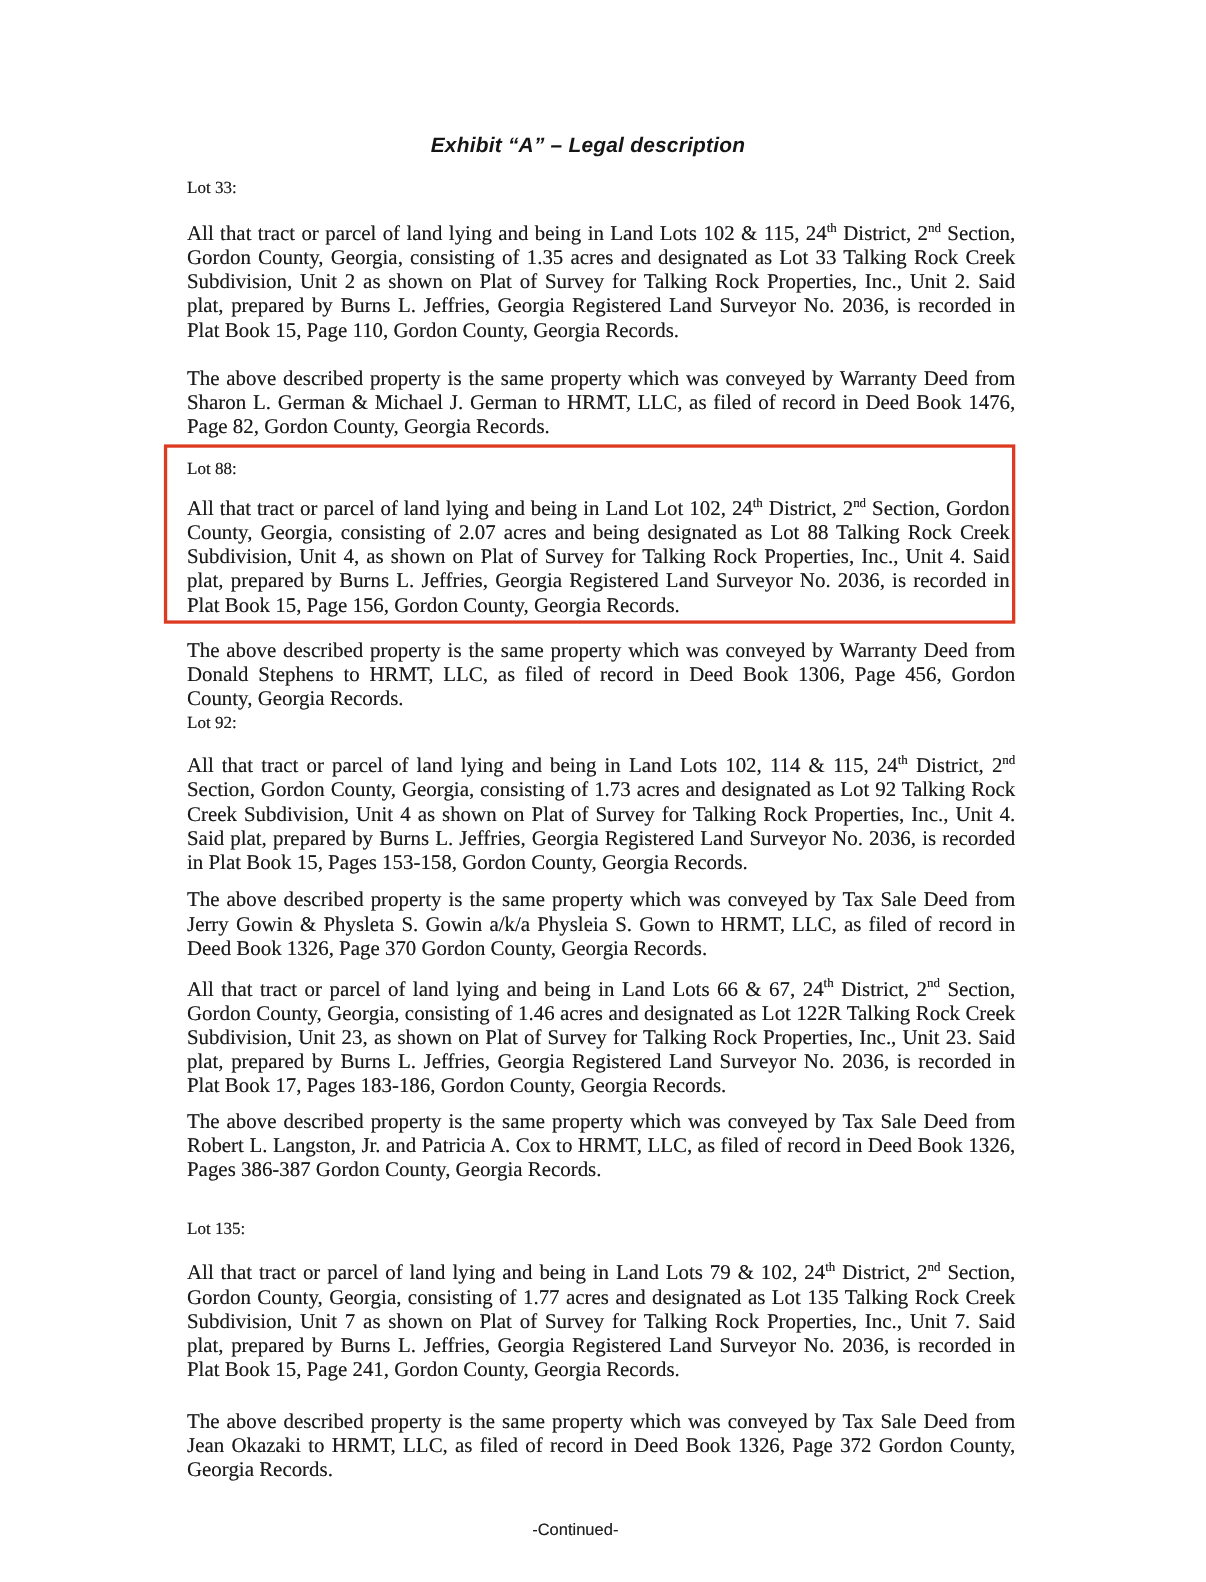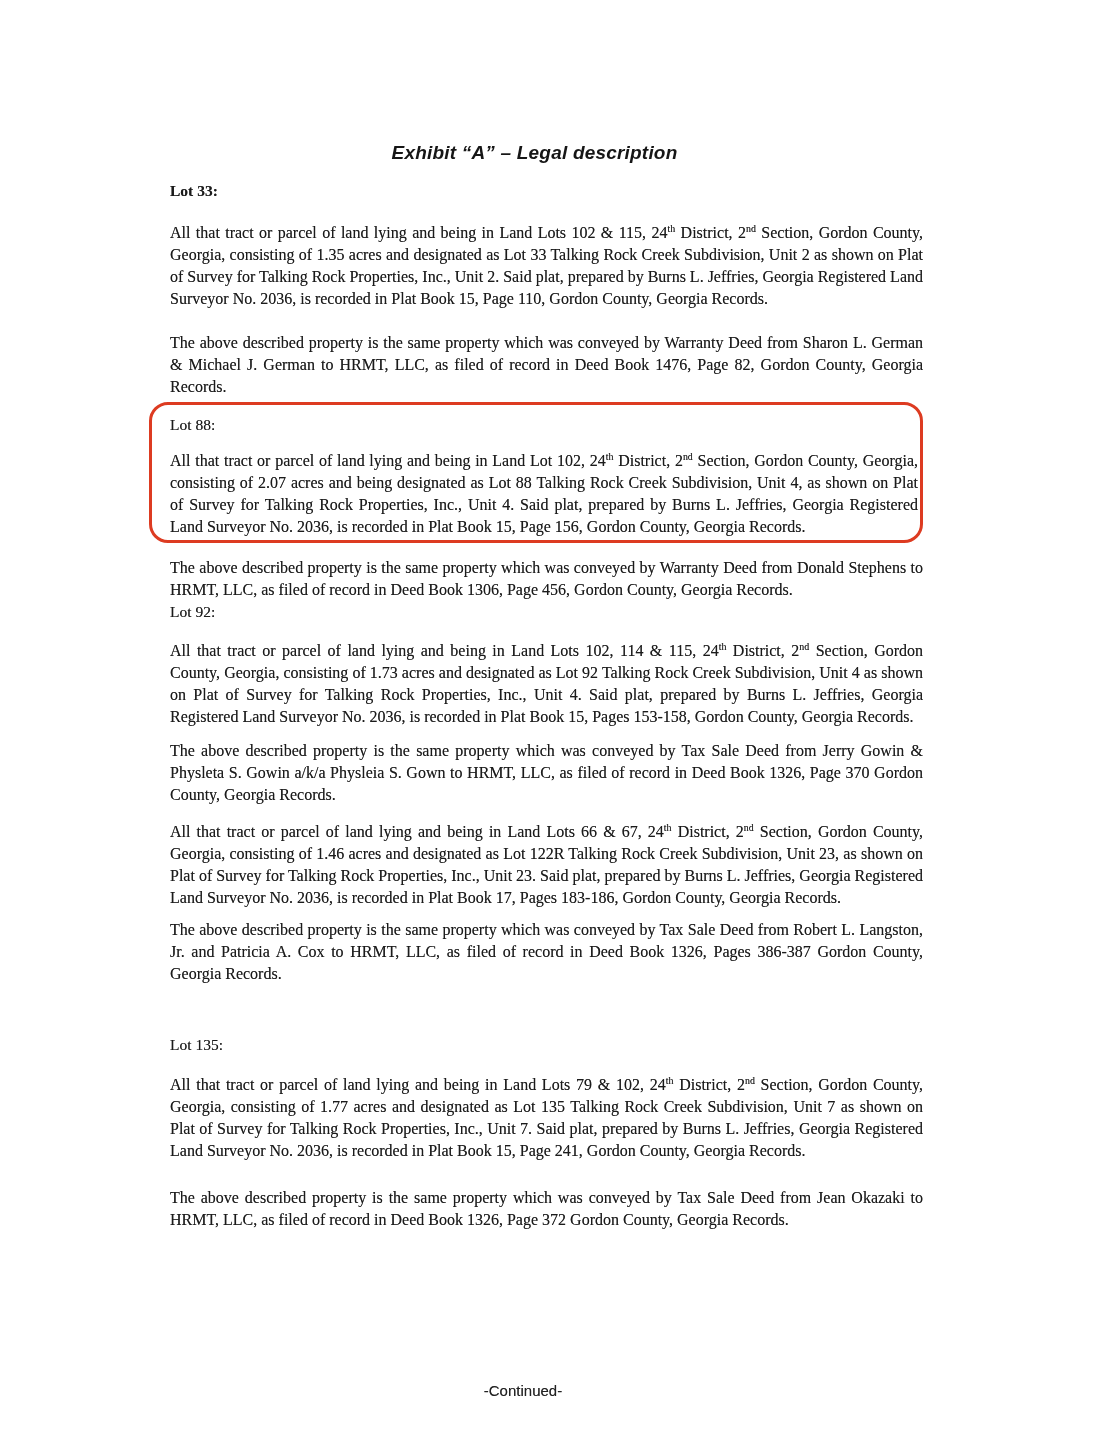--- a/index.html
+++ b/index.html
@@ -12,42 +12,42 @@
     width: 1096px;
     height: 1438px;
     background: #ffffff;
     overflow: hidden;
     font-family: "Liberation Serif", serif;
     color: #1b1b1b;
   }
   .content {
     position: absolute;
     left: 170px;
-    top: 140px;
+    top: 120px;
     width: 753px;
   }
   .doc-title {
     font-family: "Liberation Sans", sans-serif;
     font-style: italic;
     font-weight: bold;
     font-size: 19px;
     line-height: 26px;
     text-align: center;
     margin: 0 0 0 -24px;
     color: #161616;
     letter-spacing: 0.2px;
   }
   .lot-label {
     font-size: 15.5px;
     line-height: 22px;
     margin: 0;
     text-shadow: 0 0 0.5px rgba(20,20,20,0.55);
   }
   .prose {
-    font-size: 16px;
+    font-size: 19px;
     line-height: 22px;
     text-align: justify;
     margin: 0;
     text-shadow: 0 0 0.5px rgba(20,20,20,0.55);
   }
   .prose sup {
     font-size: 62%;
     line-height: 0;
     vertical-align: super;
   }
@@ -62,48 +62,48 @@
     top: 1382px;
     width: 1096px;
     text-align: center;
     transform: translateX(-25px);
     font-family: "Liberation Sans", sans-serif;
     font-size: 15px;
     color: #222222;
     text-shadow: 0 0 0.4px rgba(20,20,20,0.5);
   }
   
-  .mt-label33   { margin-top: 14px; font-weight: bold; }
+  .mt-label33   { margin-top: 14px; }
   .mt-desc33    { margin-top: 20px; }
   .mt-conv33    { margin-top: 22px; }
   .mt-desc88    { margin-top: 14px; }
   .mt-conv88    { margin-top: 14px; }
   .mt-label92   { }
   .mt-desc92    { margin-top: 17px; }
   .mt-conv92    { margin-top: 12px; }
   .mt-label122r { margin-top: 21px; }
   .mt-desc122r  { margin-top: 15px; }
   .mt-conv122r  { margin-top: 10px; }
-  .mt-label135  { margin-top: 49px; }
+  .mt-label135  { margin-top: 32px; }
   .mt-desc135   { margin-top: 18px; }
   .mt-conv135   { margin-top: 25px; }
 </style>
 </head>
 <body>
 
 <div class="page">
   <div class="content">
 
     <h1 class="doc-title">Exhibit “A” – Legal description</h1>
 
     <p class="lot-label mt-label33">Lot 33:</p>
     <p class="prose mt-desc33">All that tract or parcel of land lying and being in Land Lots 102 &amp; 115, 24<sup>th</sup> District, 2<sup>nd</sup> Section, Gordon County, Georgia, consisting of 1.35 acres and designated as Lot 33 Talking Rock Creek Subdivision, Unit 2 as shown on Plat of Survey for Talking Rock Properties, Inc., Unit 2. Said plat, prepared by Burns L. Jeffries, Georgia Registered Land Surveyor No. 2036, is recorded in Plat Book 15, Page 110, Gordon County, Georgia Records.</p>
     <p class="prose mt-conv33">The above described property is the same property which was conveyed by Warranty Deed from Sharon L. German &amp; Michael J. German to HRMT, LLC, as filed of record in Deed Book 1476, Page 82, Gordon County, Georgia Records.</p>
 
-    <div class="highlight-box" style="border-color: rgb(221, 59, 33); border-radius: 19px;">
+    <div class="highlight-box" style="border-color: rgb(221, 59, 33);">
       <p class="lot-label">Lot 88:</p>
       <p class="prose mt-desc88">All that tract or parcel of land lying and being in Land Lot 102, 24<sup>th</sup> District, 2<sup>nd</sup> Section, Gordon County, Georgia, consisting of 2.07 acres and being designated as Lot 88 Talking Rock Creek Subdivision, Unit 4, as shown on Plat of Survey for Talking Rock Properties, Inc., Unit 4. Said plat, prepared by Burns L. Jeffries, Georgia Registered Land Surveyor No. 2036, is recorded in Plat Book 15, Page 156, Gordon County, Georgia Records.</p>
     </div>
     <p class="prose mt-conv88">The above described property is the same property which was conveyed by Warranty Deed from Donald Stephens to HRMT, LLC, as filed of record in Deed Book 1306, Page 456, Gordon County, Georgia Records.</p>
 
     <p class="lot-label mt-label92">Lot 92:</p>
     <p class="prose mt-desc92">All that tract or parcel of land lying and being in Land Lots 102, 114 &amp; 115, 24<sup>th</sup> District, 2<sup>nd</sup> Section, Gordon County, Georgia, consisting of 1.73 acres and designated as Lot 92 Talking Rock Creek Subdivision, Unit 4 as shown on Plat of Survey for Talking Rock Properties, Inc., Unit 4. Said plat, prepared by Burns L. Jeffries, Georgia Registered Land Surveyor No. 2036, is recorded in Plat Book 15, Pages 153-158, Gordon County, Georgia Records.</p>
     <p class="prose mt-conv92">The above described property is the same property which was conveyed by Tax Sale Deed from Jerry Gowin &amp; Physleta S. Gowin a/k/a Physleia S. Gown to HRMT, LLC, as filed of record in Deed Book 1326, Page 370 Gordon County, Georgia Records.</p>
 
     <p class="prose mt-desc122r">All that tract or parcel of land lying and being in Land Lots 66 &amp; 67, 24<sup>th</sup> District, 2<sup>nd</sup> Section, Gordon County, Georgia, consisting of 1.46 acres and designated as Lot 122R Talking Rock Creek Subdivision, Unit 23, as shown on Plat of Survey for Talking Rock Properties, Inc., Unit 23. Said plat, prepared by Burns L. Jeffries, Georgia Registered Land Surveyor No. 2036, is recorded in Plat Book 17, Pages 183-186, Gordon County, Georgia Records.</p>

